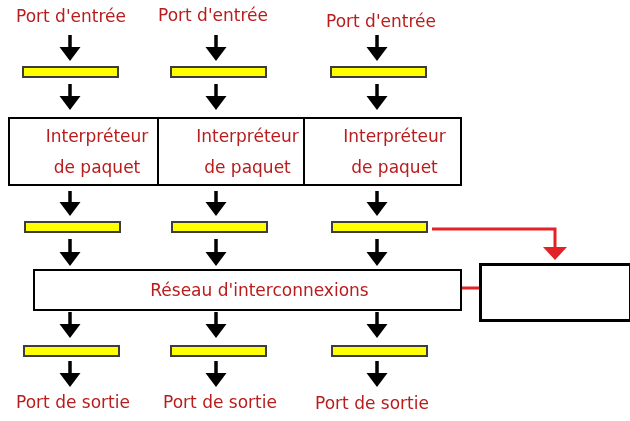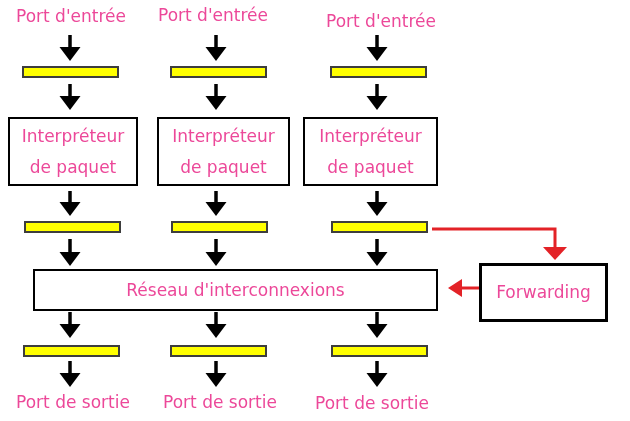--- a/index.html
+++ b/index.html
@@ -10,21 +10,21 @@
     --box-border: #000000;
     --background: #ffffff;
   }
   html, body { margin: 0; padding: 0; background: var(--background); }
   .diagram {
     position: relative;
     width: 630px;
     height: 421px;
     background: var(--background);
     font-family: "DejaVu Sans", sans-serif;
-    color: #ec4899;
+    color: #b91c1c;
     overflow: hidden;
   }
   .connector-layer {
     position: absolute;
     left: 0; top: 0;
     width: 630px; height: 421px;
   }
   .lbl {
     position: absolute;
     transform: translateX(-50%);
@@ -43,20 +43,21 @@
   .node {
     position: absolute;
     border: 2px solid var(--box-border);
     background: var(--background);
     display: flex;
     flex-direction: column;
     align-items: center;
     justify-content: center;
     text-align: center;
     font-size: 17px;
+    padding-left: 24px;
   }
   .interp { line-height: 31px; }
   .interconnect { line-height: 20px; }
   .fwd { border-width: 3px; line-height: 25px; }
 </style>
 </head>
 <body>
 
 <div class="diagram">
 
@@ -168,21 +169,20 @@
 
   <div class="bar" style="left:24px;  top:221px;"></div>
   <div class="bar" style="left:171px; top:221px;"></div>
   <div class="bar" style="left:331px; top:221px;"></div>
 
   <div class="node interconnect" style="left:33px; top:269px; width:401px; height:38px;">
     <span>Réseau d'interconnexions</span>
   </div>
 
   <div class="node fwd" style="left:479px; top:263px; width:123px; height:53px;">
-    <span>Forwarding</span>
   </div>
 
   <div class="bar" style="left:23px;  top:345px;"></div>
   <div class="bar" style="left:170px; top:345px;"></div>
   <div class="bar" style="left:331px; top:345px;"></div>
 
   <div class="lbl" style="left:73px;  top:392px;">Port de sortie</div>
   <div class="lbl" style="left:220px; top:392px;">Port de sortie</div>
   <div class="lbl" style="left:372px; top:393px;">Port de sortie</div>
 

